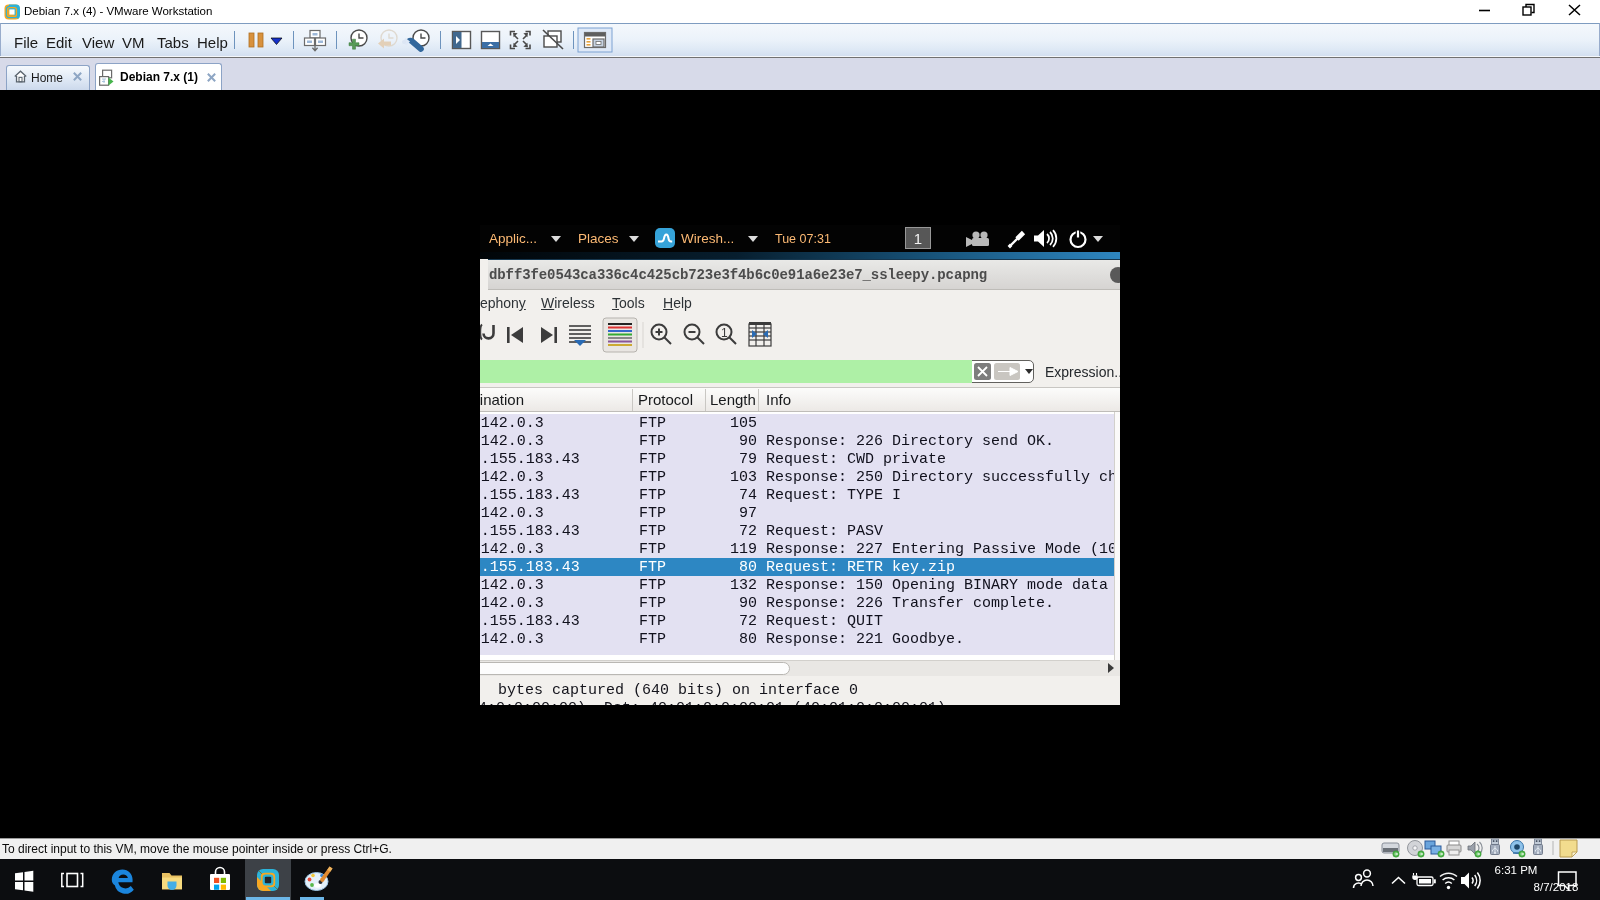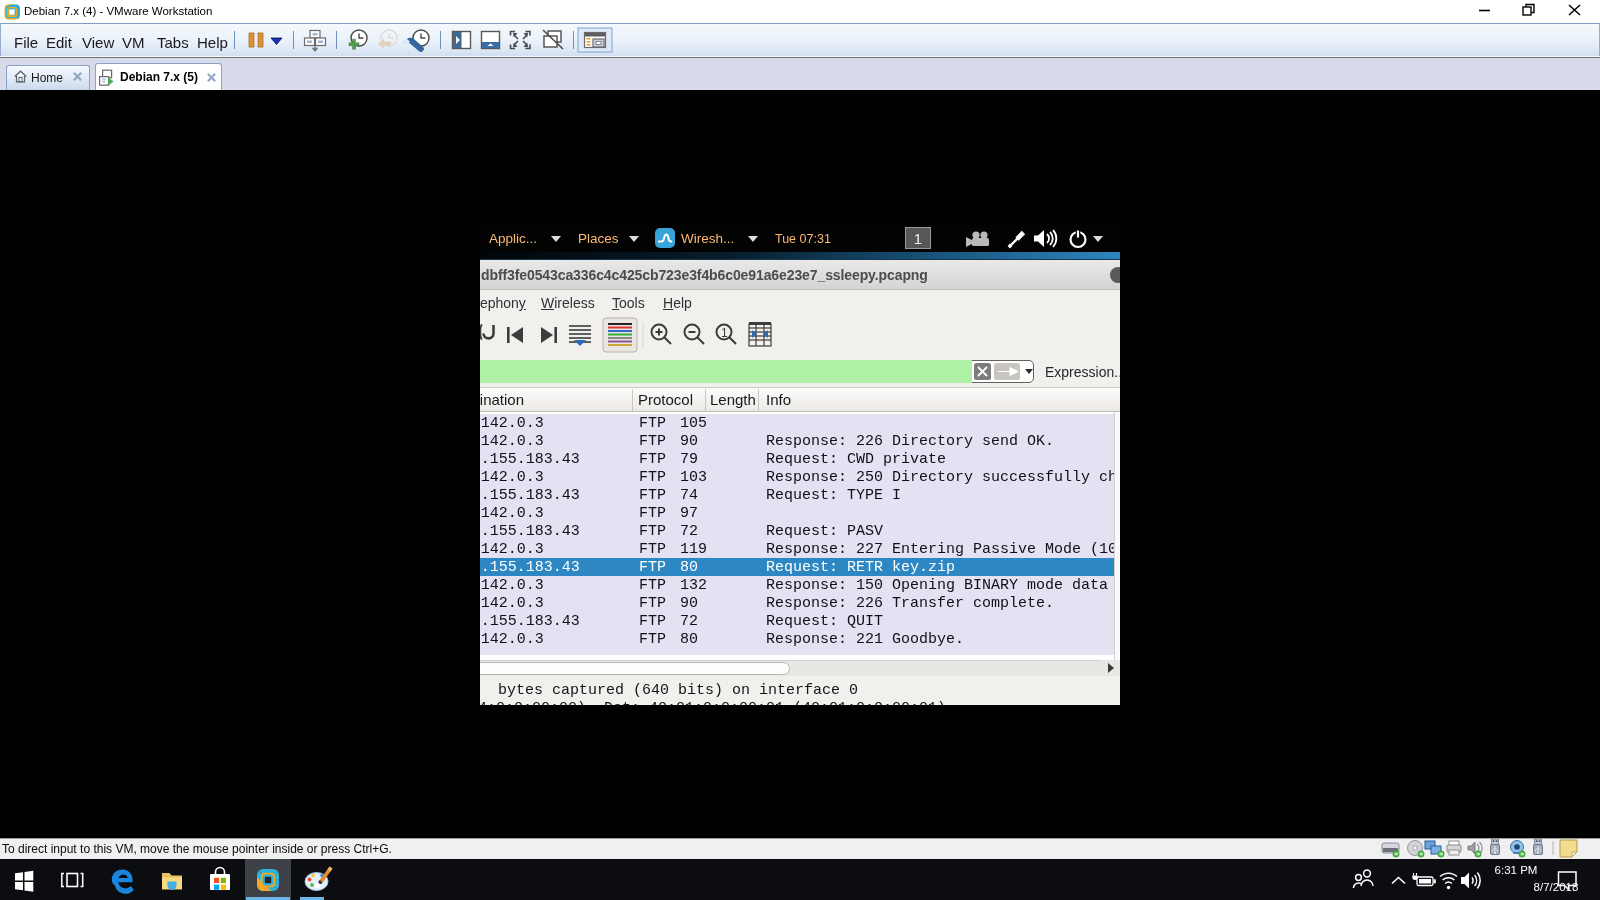--- a/index.html
+++ b/index.html
@@ -32,43 +32,43 @@
   
   #gpanel { left:0; top:0; width:640px; height:27px; background:#030303; }
   .ptext { font-size:13.5px; color:#fdba74; top:6px; }
   .pcaret { width:0; height:0; border-left:5px solid transparent; border-right:5px solid transparent;
             border-top:6px solid #dcdcdc; top:11px; }
   #wallpaper { left:0; top:27px; width:640px; height:8px;
     background:linear-gradient(90deg,#010508,#071e2e 40%,#175278 70%,#2e86c0); }
 
   
   #ws { left:0; top:34px; width:640px; height:446px; background:#f2f0ed; overflow:hidden; }
-  #ws-title { left:0; top:0; width:640px; height:31px;
-     background:linear-gradient(#e9e9e7,#d6d4d2); border-top:1px solid #16374f; border-bottom:1px solid #bebcb8; }
+  #ws-title { left:8px; top:0; width:640px; height:31px;
+     background:linear-gradient(#e9e9e7,#d6d4d2); border-top:1px solid #16374f; border-bottom:1px solid #bebcb8;font-family:Liberation Mono, monospace; }
   #ws-title span { position:absolute; left:1px; top:7px; font-size:14px; font-weight:700; color:#4c4c4c; letter-spacing:-0.1px; white-space:nowrap; }
   #ws-close { left:630px; top:8px; width:16px; height:16px; border-radius:50%; background:#595959; color:#fff; }
   #ws-menu { left:0; top:31px; width:640px; height:26px; background:#f2f0ed; }
   .wsm { top:36px; font-size:14px; color:#2d3236; white-space:nowrap; }
   #ws-toolbar { left:0; top:57px; width:640px; height:39px; background:#f2f0ed; }
   #ws-filterrow { left:0; top:96px; width:640px; height:33px; background:#f2f0ed; border-bottom:1px solid #c8c6c2; }
   #ws-filter { left:-8px; top:101px; width:562px; height:23px; background:#fff; border:1px solid #62615e; border-radius:5px; }
   #ws-filter-green { left:-8px; top:101px; width:500px; height:23px; background:#aef0a6; border-radius:5px 0 0 5px; }
   #ws-expr { left:565px; top:105px; font-size:14px; color:#24282c; white-space:nowrap; }
 
   #ws-header { left:0; top:129px; width:640px; height:24px;
     background:linear-gradient(#fcfcfb,#ece9e6); border-bottom:1px solid #bfbdb9; }
   .hsep { top:130px; width:1px; height:22px; background:#c9c7c3; }
   .htxt { top:132px; font-size:15px; color:#17191b; white-space:nowrap; }
 
   #ws-list { left:0; top:153px; width:634px; height:248px; background:#fff; overflow:hidden; font-family:"Liberation Mono",monospace; font-size:15px; color:#10101c; }
   .row { position:absolute; left:0; width:634px; height:18px; background:#e3e1f2; }
   .row.sel { background:#2d87c3; color:#fff; }
   .cdst { position:absolute; left:-26.3px; top:0.5px; white-space:pre; }
   .cpro { position:absolute; left:159px; top:0.5px; }
-  .clen { position:absolute; left:200px; top:0.5px; width:77px; text-align:left; white-space:pre; }
+  .clen { position:absolute; left:200px; top:0.5px; width:77px; text-align:right; white-space:pre; }
   .cinf { position:absolute; left:286px; top:0.5px; white-space:pre; }
   #ws-vscroll { left:634px; top:153px; width:6px; height:248px; background:#fbfafa; border-left:1px solid #d2d0cc; }
   #ws-hscroll { left:0; top:401px; width:640px; height:16px; background:#e9e7e4; border-top:1px solid #d2d0cc; }
   #ws-hthumb { left:-8px; top:403px; width:318px; height:13px; background:#fdfdfd; border:1px solid #b9b7b3; border-radius:7px; }
   #ws-hbtn { left:620px; top:401px; width:20px; height:16px; background:#e9e7e4; }
   #ws-split { left:0; top:417px; width:640px; height:5px; background:#f2f0ed; }
   #ws-details { left:0; top:421px; width:640px; height:24px; background:#f2f0ed; font-family:"Liberation Mono",monospace; font-size:15px; color:#14141c; }
   #ws-d2 { left:0; top:441px; width:640px; height:34px; background:#f2f0ed; font-family:"Liberation Mono",monospace; font-size:15px; color:#14141c; }
 
   
@@ -200,21 +200,21 @@
 <svg class="abs" style="left:72px;top:71px" width="11" height="11" viewBox="0 0 12 12">
   <path d="M2 2 l8 8 M10 2 l-8 8" stroke="#8ea6c4" stroke-width="2.2"></path>
 </svg>
 <div class="abs" id="tab-act"></div>
 <svg class="abs" style="left:99px;top:69px" width="17" height="17" viewBox="0 0 17 17">
   <rect x="3.6" y="1.2" width="9" height="7.6" fill="#fff" stroke="#6a6a6a" stroke-width="1.2"></rect>
   <rect x="0.6" y="7.6" width="9" height="8.6" fill="#fff" stroke="#6a6a6a" stroke-width="1.2"></rect>
   <path d="M3 10 h4 M5 10 v4 M3 12.5 h3" stroke="#aac4dc" stroke-width="1"></path>
   <path d="M9.5 8.5 l5 4 l-5 4 z" fill="#46b44c"></path>
 </svg>
-<div class="abs" style="left:120px;top:70px;font-size:12px;font-weight:700;color:#000">Debian 7.x (5)</div>
+<div class="abs" style="left:120px;top:70px;font-size:12px;font-weight:700;color:#000">Debian 7.x (1)</div>
 <svg class="abs" style="left:206px;top:72px" width="11" height="11" viewBox="0 0 12 12">
   <path d="M2 2 l8 8 M10 2 l-8 8" stroke="#8ea6c4" stroke-width="2.2"></path>
 </svg>
 
 <div class="abs" id="vmblack"></div>
 <div class="abs" id="vmscreen">
 
   <div class="abs" id="gpanel"></div>
   <div class="abs ptext" style="left:9px">Applic...</div>
   <div class="abs pcaret" style="left:71px"></div>

